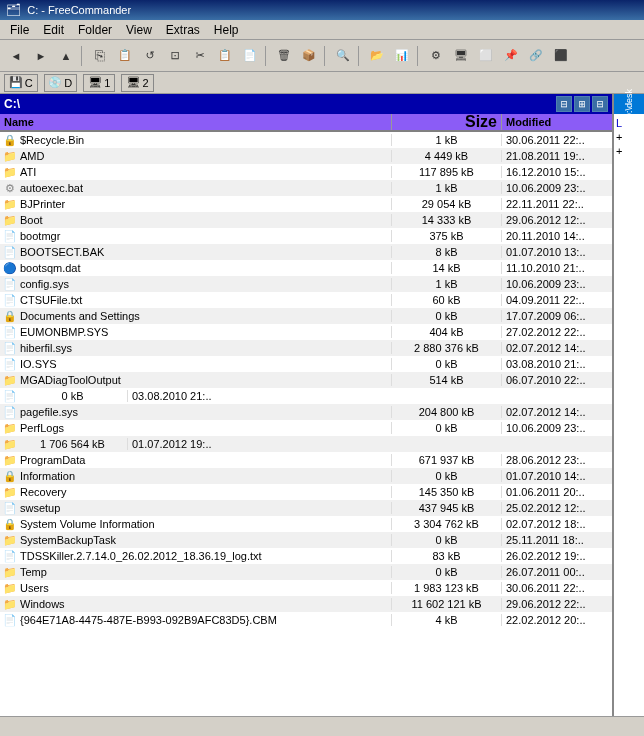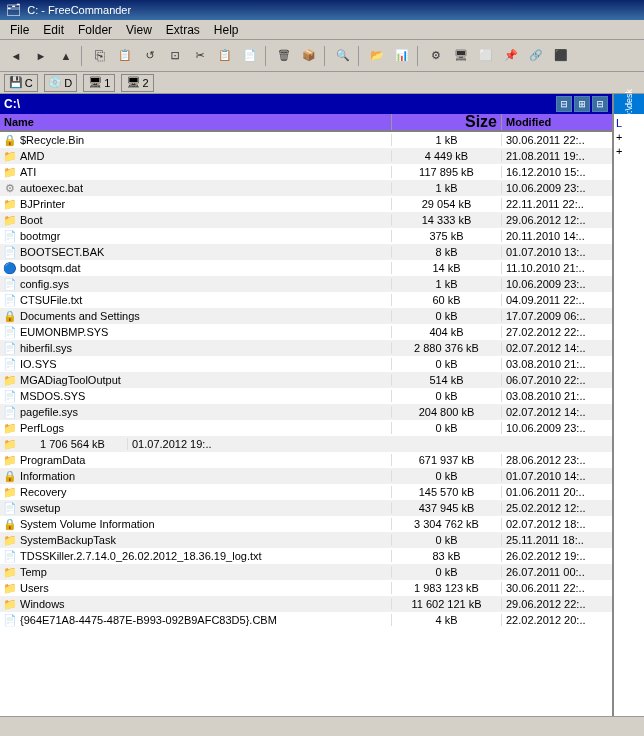--- a/index.html
+++ b/index.html
@@ -419,21 +419,20 @@
     <div class="file-date-cell">03.08.2010 21:..</div>
   </div>
         <div class="file-row">
     <div class="file-icon" style="color:#f0c040">📁</div>
     <div class="file-name-cell">MGADiagToolOutput</div>
     <div class="file-size-cell">514 kB</div>
     <div class="file-date-cell">06.07.2010 22:..</div>
   </div>
         <div class="file-row">
     <div class="file-icon" style="color:#cc0000">📄</div>
-    <div class="file-name-cell">MSDOS.SYS</div>
     <div class="file-size-cell">0 kB</div>
     <div class="file-date-cell">03.08.2010 21:..</div>
   </div>
         <div class="file-row">
     <div class="file-icon" style="color:#cc0000">📄</div>
     <div class="file-name-cell">pagefile.sys</div>
     <div class="file-size-cell">204 800 kB</div>
     <div class="file-date-cell">02.07.2012 14:..</div>
   </div>
         <div class="file-row">
@@ -455,21 +454,21 @@
   </div>
         <div class="file-row">
     <div class="file-icon" style="color:#f0a000">🔒</div>
     <div class="file-name-cell">Information</div>
     <div class="file-size-cell">0 kB</div>
     <div class="file-date-cell">01.07.2010 14:..</div>
   </div>
         <div class="file-row">
     <div class="file-icon" style="color:#f0c040">📁</div>
     <div class="file-name-cell">Recovery</div>
-    <div class="file-size-cell">145 570 kB</div>
+    <div class="file-size-cell">145 350 kB</div>
     <div class="file-date-cell">01.06.2011 20:..</div>
   </div>
         <div class="file-row">
     <div class="file-icon" style="color:#666">📄</div>
     <div class="file-name-cell">swsetup</div>
     <div class="file-size-cell">437 945 kB</div>
     <div class="file-date-cell">25.02.2012 12:..</div>
   </div>
         <div class="file-row">
     <div class="file-icon" style="color:#f0a000">🔒</div>

